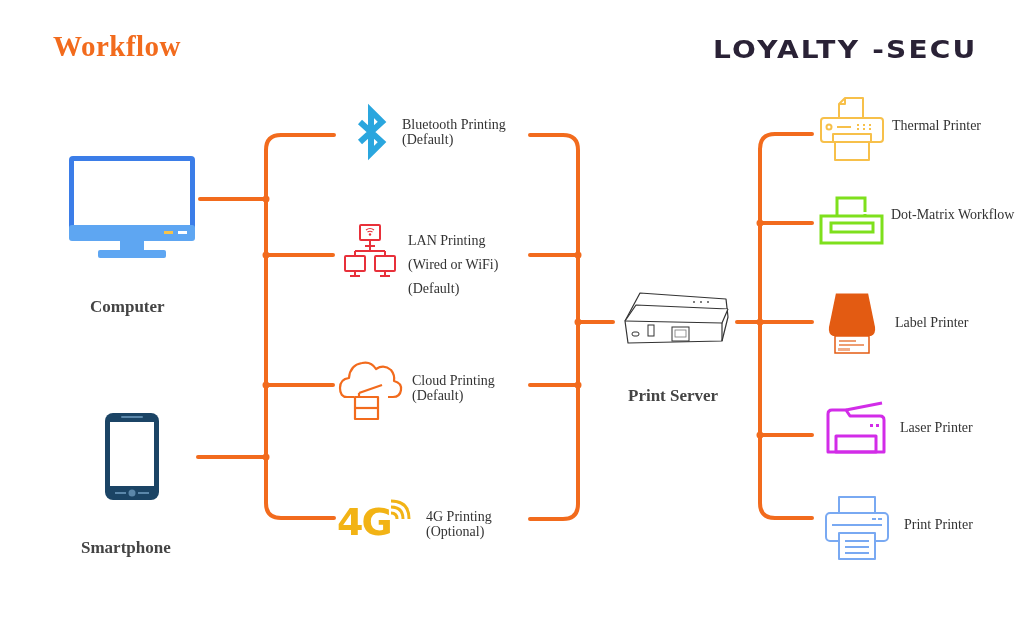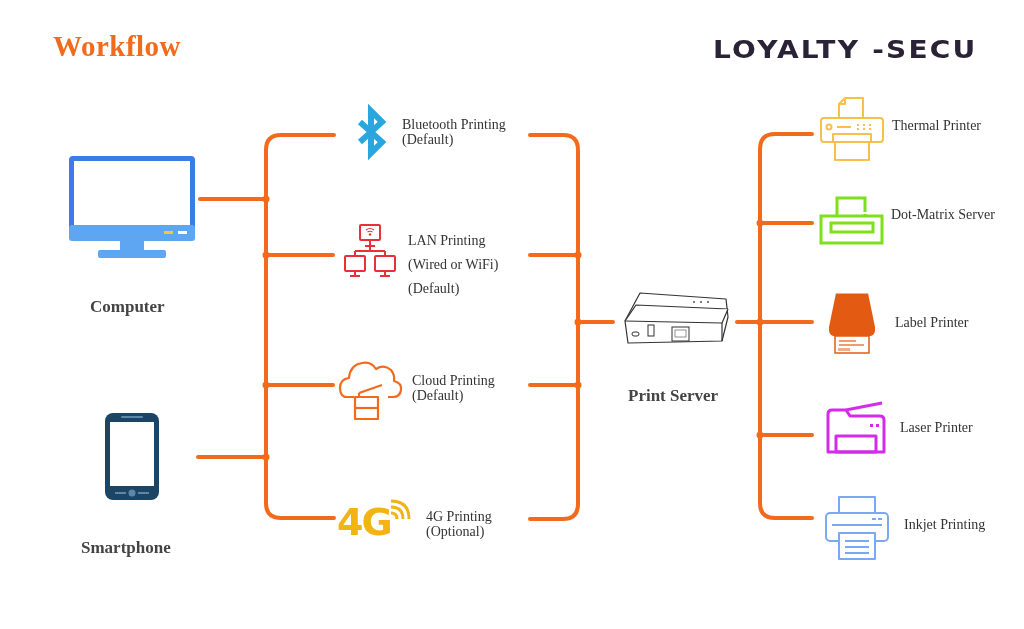--- a/index.html
+++ b/index.html
@@ -164,21 +164,21 @@
 <div class="abs printer-label" style="left:892px;top:118px">Thermal Printer</div>
 
 <svg class="icon" style="left:819px;top:196px" width="66" height="50">
   <g fill="none" stroke="#7ee01c" stroke-width="3">
     <path d="M18 20 V2 H46 V16"></path>
     <rect x="2" y="20" width="61" height="27"></rect>
     <rect x="12" y="27" width="42" height="9"></rect>
   </g>
   <rect x="44.5" y="18" width="3" height="3" fill="#7ee01c"></rect>
 </svg>
-<div class="abs printer-label" style="left:891px;top:207px">Dot-Matrix Server</div>
+<div class="abs printer-label" style="left:891px;top:207px">Dot-Matrix Workflow</div>
 
 <svg class="icon" style="left:826px;top:291px" width="52" height="64">
   <path d="M10 2 H42 L49 36 Q50 43 45 45 H7 Q2 43 3 36 Z" fill="#e35b12"></path>
   <path d="M10 2 H42" stroke="#ffffff" stroke-width="1" fill="none"></path>
   <rect x="9" y="45" width="34" height="17" fill="#ffffff" stroke="#e35b12" stroke-width="1.5"></rect>
   <line x1="13" y1="50" x2="30" y2="50" stroke="#e35b12" stroke-width="1.2"></line>
   <line x1="13" y1="54" x2="38" y2="54" stroke="#e35b12" stroke-width="1.2"></line>
   <g stroke="#e35b12" stroke-width="1">
     <line x1="13" y1="57" x2="13" y2="60"></line>
       <line x1="15" y1="57" x2="15" y2="60"></line>
@@ -207,13 +207,13 @@
     <rect x="2" y="18" width="62" height="28" rx="4"></rect>
     <line x1="8" y1="30" x2="58" y2="30"></line>
     <rect x="15" y="38" width="36" height="26" fill="#ffffff"></rect>
     <line x1="21" y1="46" x2="45" y2="46"></line>
     <line x1="21" y1="52" x2="45" y2="52"></line>
     <line x1="21" y1="58" x2="45" y2="58"></line>
   </g>
   <rect x="48" y="23" width="4" height="2" fill="#79a9f2"></rect>
   <rect x="54" y="23" width="4" height="2" fill="#79a9f2"></rect>
 </svg>
-<div class="abs printer-label" style="left:904px;top:517px">Inkjet Printing</div>
+<div class="abs printer-label" style="left:904px;top:517px">Print Printer</div>
 
 </body></html>

